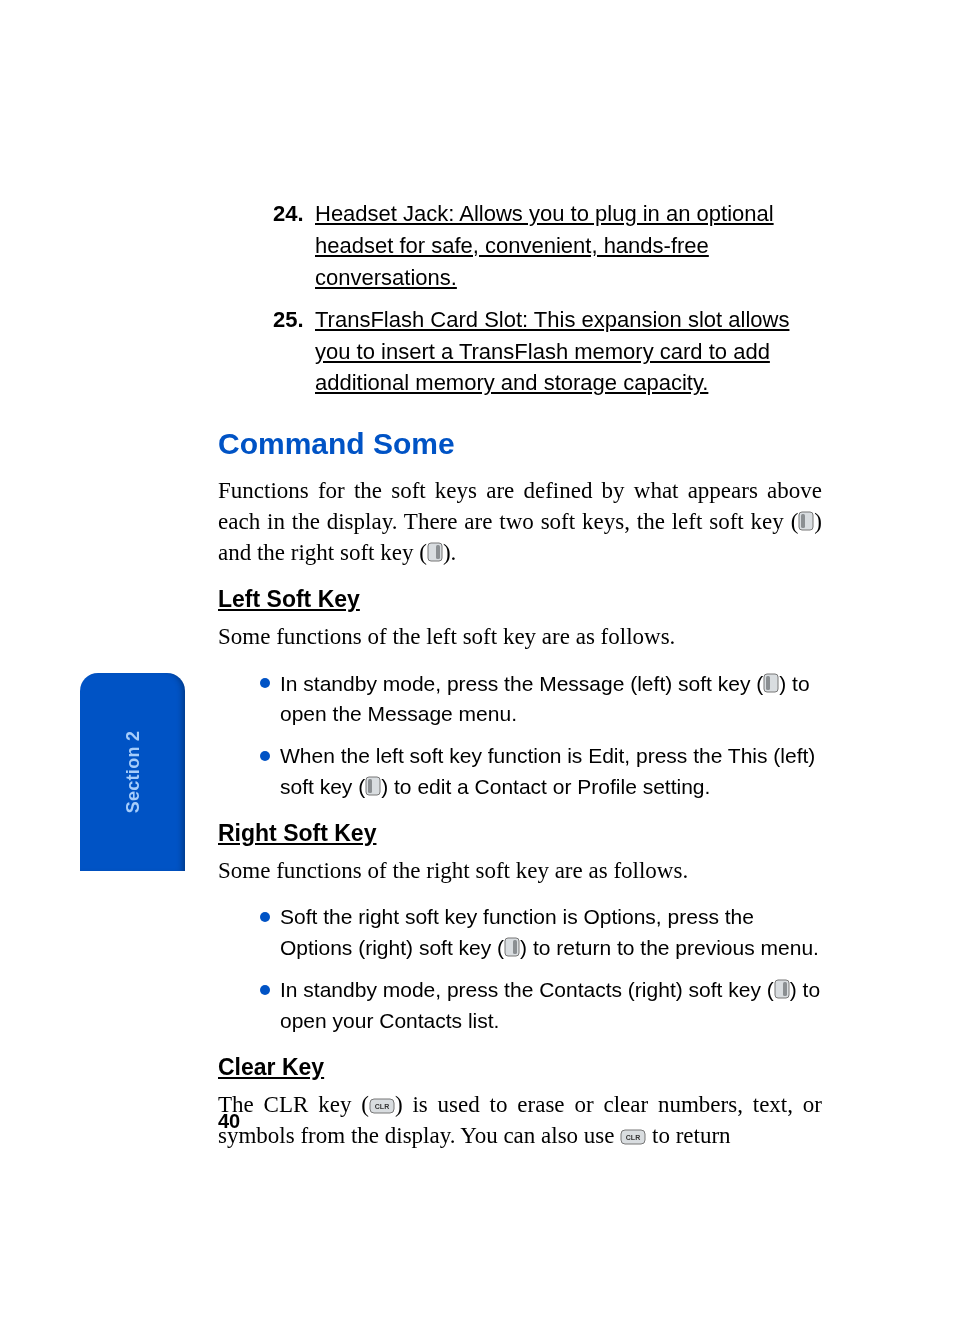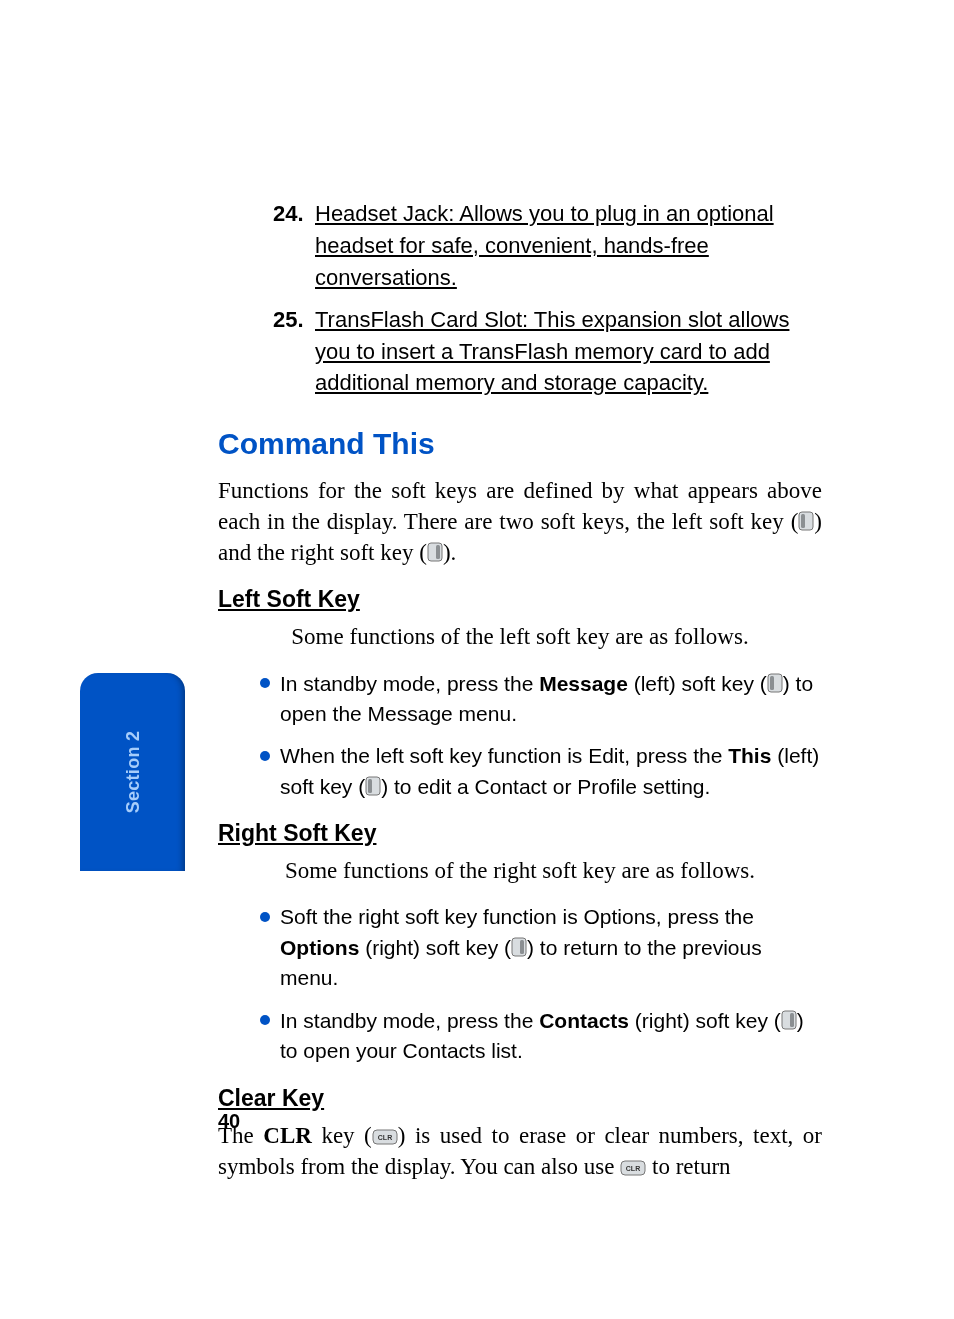--- a/index.html
+++ b/index.html
@@ -81,21 +81,20 @@
     font-weight: bold;
     font-size: 23px;
     margin: 18px 0 8px 0;
     text-decoration: underline;
   }
   p.body {
     font-family: Georgia, "Times New Roman", serif;
     font-size: 23px;
     line-height: 1.35;
     margin: 8px 0 16px 0;
-    text-align: center;
   }
   p.body.justify {
     text-align: justify;
     text-align-last: left;
   }
 
   ul.bullets {
     list-style: none;
     padding: 0 0 0 42px;
     margin: 6px 0 10px 0;
@@ -112,21 +111,21 @@
     content: '';
     position: absolute;
     left: 0;
     top: 0.45em;
     width: 10px;
     height: 10px;
     background: #0053c5;
     border-radius: 50%;
   }
 
-  .bold { font-weight: bold; margin-top: 32px; }
+  .bold { font-weight: normal; margin-top: 32px; }
 
   
   .key-icon {
     display: inline-block;
     vertical-align: -2px;
   }
   .key-icon svg { display: block; }
 
   .page-num {
     position: absolute;
@@ -150,21 +149,21 @@
 
     <div class="num-item">
       <div class="num">24.</div>
       <div class="txt">Headset Jack: Allows you to plug in an optional headset for safe, convenient, hands-free conversations.</div>
     </div>
     <div class="num-item">
       <div class="num">25.</div>
       <div class="txt">TransFlash Card Slot: This expansion slot allows you to insert a TransFlash memory card to add additional memory and storage capacity.</div>
     </div>
 
-    <h2 class="section-title">Command This</h2>
+    <h2 class="section-title">Command Some</h2>
 
     <p class="body justify">
       <span>Functions for the soft keys are defined by what appears above each in the display. There are two soft keys, the left soft key (</span><span class="key-icon"><svg width="16" height="20" viewBox="0 0 16 20">
             <rect x="1" y="1" width="14" height="18" rx="3" ry="3" fill="#d9dde0" stroke="#777" stroke-width="1"></rect>
             <rect x="3" y="3" width="4" height="14" rx="1.5" fill="#8b8f92"></rect>
           </svg></span><span>) and the right soft key (</span><span class="key-icon"><svg width="16" height="20" viewBox="0 0 16 20">
             <rect x="1" y="1" width="14" height="18" rx="3" ry="3" fill="#d9dde0" stroke="#777" stroke-width="1"></rect>
             <rect x="9" y="3" width="4" height="14" rx="1.5" fill="#8b8f92"></rect>
           </svg></span><span>).</span>
     </p>

